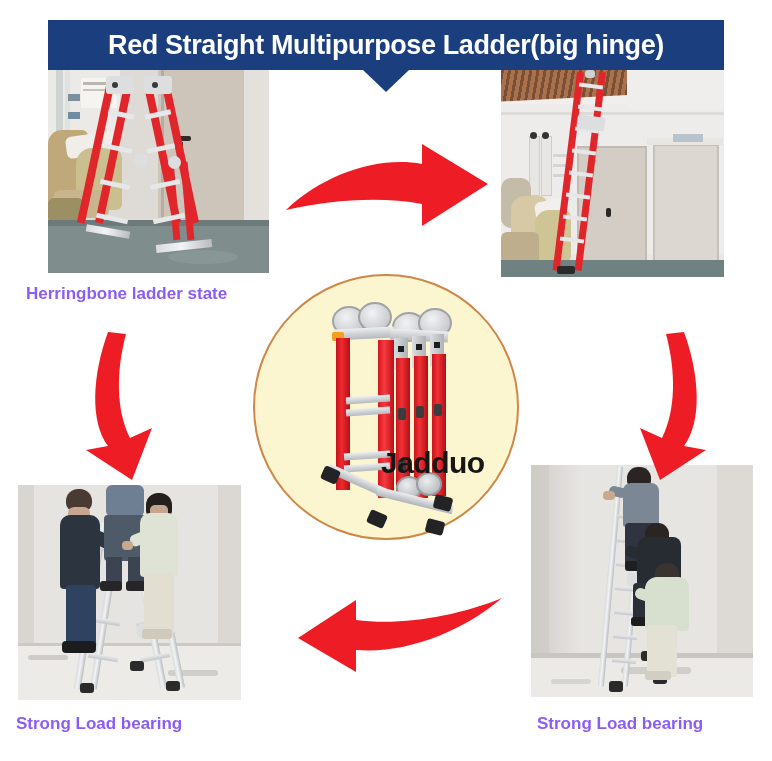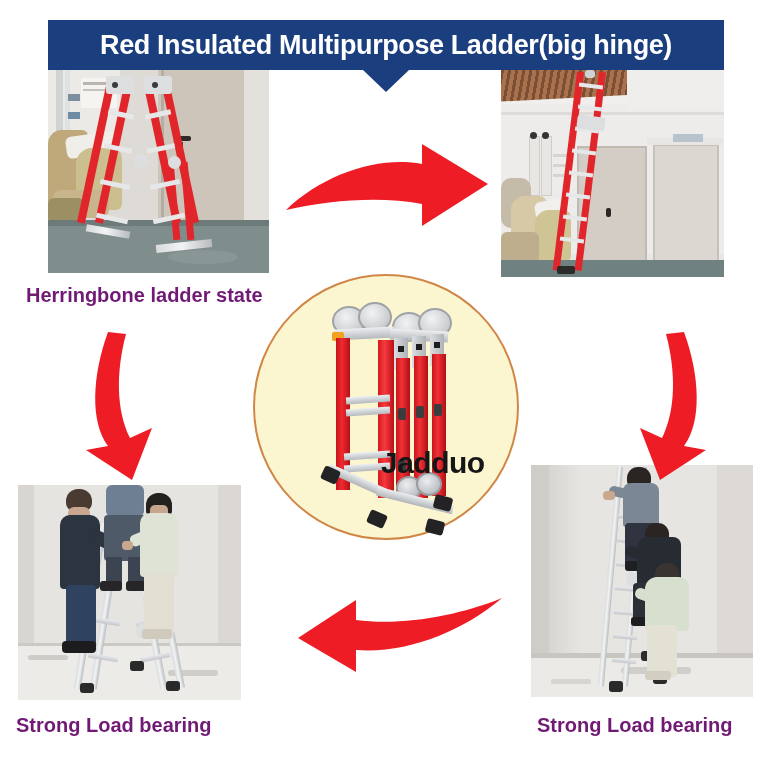--- a/index.html
+++ b/index.html
@@ -54,22 +54,22 @@
   }
 
   
   .photo {
     position: absolute;
     overflow: hidden;
     background: #cfcfcf;
   }
   .caption {
     position: absolute;
-    color: #701a75;
-    font-size: 20px;
+    color: #8b5cf6;
+    font-size: 17px;
     font-weight: bold;
     white-space: nowrap;
   }
 
   
   .scene { position:absolute; inset:0; }
 
   
   .rail { position:absolute; background:#e1262b; }
   .rail-al { position:absolute; background:linear-gradient(90deg,#d8dadc,#f2f3f4 45%,#b9bcc0); }
@@ -103,21 +103,21 @@
   
   .arrow { position: absolute; }
 </style>
 </head>
 <body>
 
 <div id="page">
 
   <div class="banner-wrap">
     <div class="banner">
-      <span class="banner-title">Red Insulated Multipurpose Ladder(big hinge)</span>
+      <span class="banner-title">Red Straight Multipurpose Ladder(big hinge)</span>
     </div>
     <div class="banner-notch"></div>
   </div>
 
   <div class="photo" style="left:48px; top:70px; width:221px; height:203px;">
     <div class="scene">
 
       <div style="position:absolute;left:0;top:0;width:100%;height:100%;background:#dedbd6;"></div>
       <div style="position:absolute;left:0;top:0;width:72px;height:138px;background:#eceae6;"></div>
       <div style="position:absolute;left:33px;top:8px;width:36px;height:30px;background:#f5f4f1;"></div>

